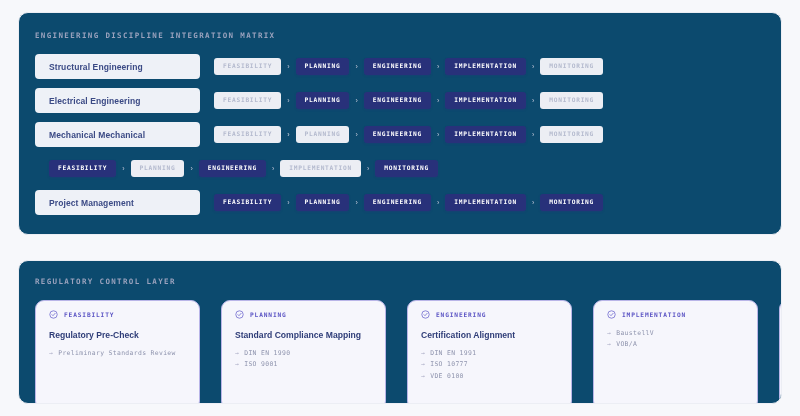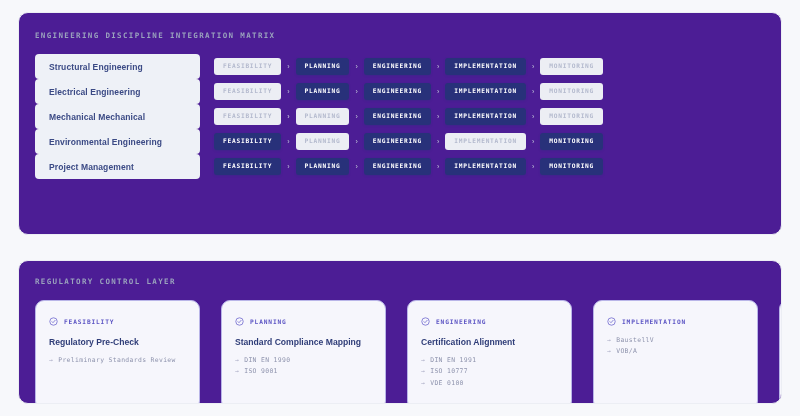--- a/index.html
+++ b/index.html
@@ -12,21 +12,21 @@
   body {
     background: #f7f8fb;
     font-family: "Liberation Sans", sans-serif;
     color: #2d3a6b;
     overflow: hidden;
     padding: 12px 18px 0 18px;
   }
 
   
   .panel {
-    background: #4c1d95;
+    background: #0c4a6e;
     border: 1px solid #eceef4;
     border-radius: 10px;
     padding: 18px 16px 14px 16px;
   }
 
   .panel--matrix {
     height: 223px;
     padding-bottom: 10px;
   }
 
@@ -45,20 +45,21 @@
     letter-spacing: 1.35px;
     color: #9aa2bd;
     text-transform: uppercase;
     margin-bottom: 14px;
   }
 
   
   .matrix-rows {
     display: flex;
     flex-direction: column;
+    gap: 9px;
     justify-content: space-between;
   }
 
   .matrix-row {
     display: flex;
     align-items: stretch;
     height: 25px;
   }
 
   .row-label {
@@ -123,21 +124,21 @@
     gap: 21px;
     height: 100%;
   }
 
   .card {
     flex: 0 0 165px;
     width: 165px;
     background: #f6f6fc;
     border: 1px solid #b9b5e8;
     border-radius: 9px;
-    padding: 16px 13px;
+    padding: 9px 13px;
     display: flex;
     flex-direction: column;
   }
 
   .card-head {
     display: flex;
     align-items: center;
     gap: 6px;
     margin-bottom: 11px;
   }
@@ -227,21 +228,20 @@
           <span class="badge is-inactive">PLANNING</span>
           <span class="chev">›</span>
           <span class="badge is-active">ENGINEERING</span>
           <span class="chev">›</span>
           <span class="badge is-active">IMPLEMENTATION</span>
           <span class="chev">›</span>
           <span class="badge is-inactive">MONITORING</span>
         </div>
       </div>
       <div class="matrix-row">
-        <div class="row-label">Environmental Engineering</div>
         <div class="row-track">
           <span class="badge is-active">FEASIBILITY</span>
           <span class="chev">›</span>
           <span class="badge is-inactive">PLANNING</span>
           <span class="chev">›</span>
           <span class="badge is-active">ENGINEERING</span>
           <span class="chev">›</span>
           <span class="badge is-inactive">IMPLEMENTATION</span>
           <span class="chev">›</span>
           <span class="badge is-active">MONITORING</span>

